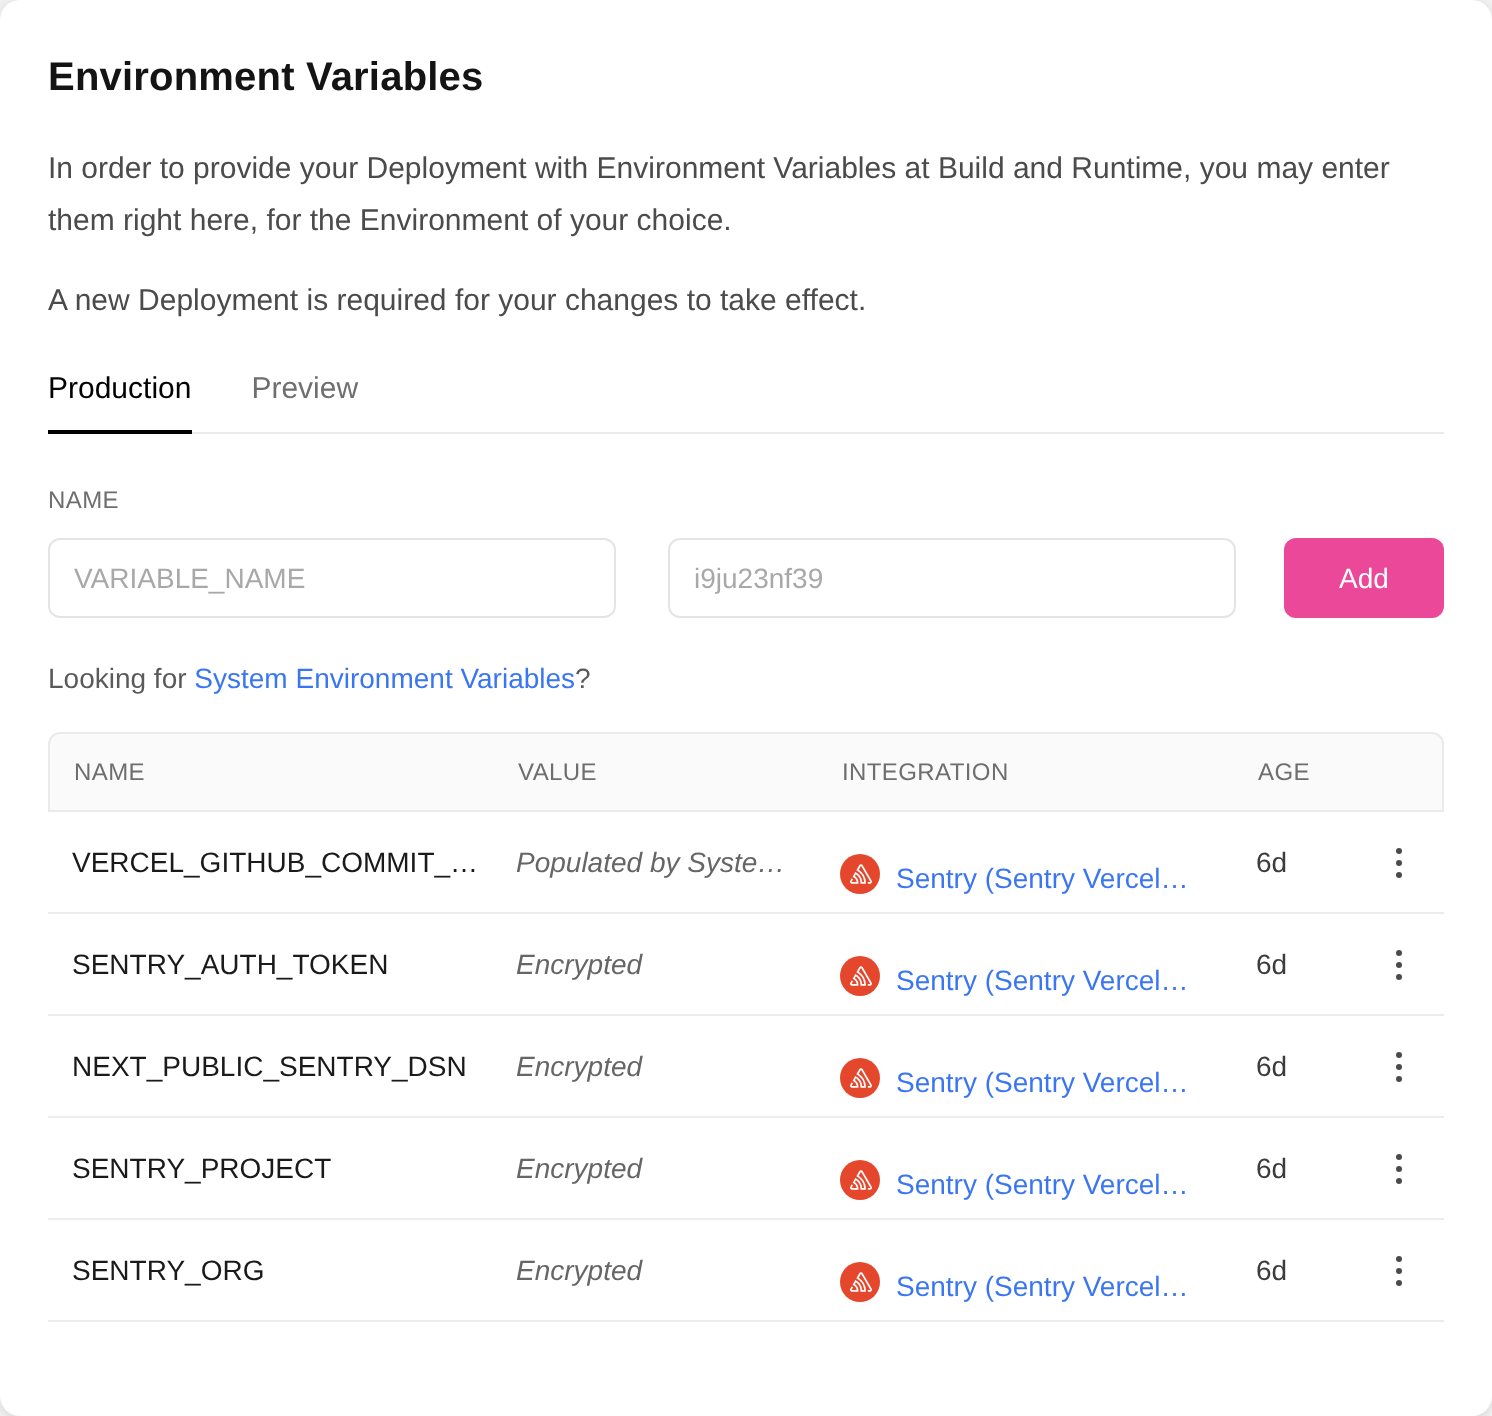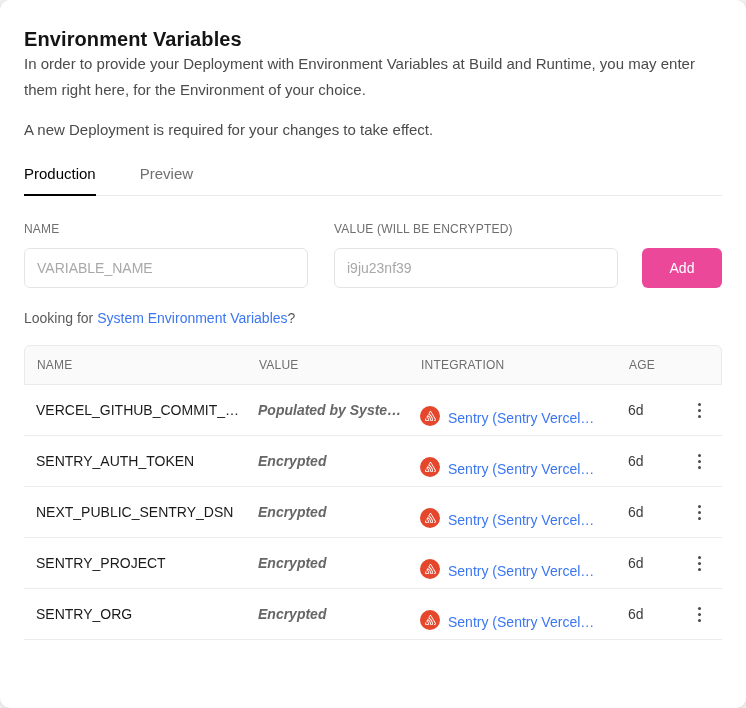--- a/index.html
+++ b/index.html
@@ -3,25 +3,25 @@
 <meta charset="utf-8">
 <style>
   * { box-sizing: border-box; margin: 0; padding: 0; }
   html, body { background: #f0f0f0; font-family: "Liberation Sans", sans-serif; }
   .card {
     width: 746px; height: 708px; margin: 0 auto; background: #fff;
     border-radius: 10px; box-shadow: 0 1px 4px rgba(0,0,0,.10);
     padding: 28px 24px 0 24px; overflow: hidden;
   }
   h1.title { font-size: 20px; font-weight: 700; color: #141414; letter-spacing: .1px; }
-  p.desc { font-size: 15px; line-height: 26px; color: #4b4b4b; max-width: 672px; }
+  p.desc { margin-top: 21px; font-size: 15px; line-height: 26px; color: #4b4b4b; max-width: 672px; }
   p.desc.second { margin-top: 14px; }
 
   
-  .tabs { margin-top: 22px; display: flex; gap: 44px; border-bottom: 1px solid #eaeaea; }
+  .tabs { margin-top: 22px; display: flex; gap: 30px; border-bottom: 1px solid #eaeaea; }
   .tab { font-size: 15px; color: #6f6f6f; padding: 0 0 13px 0; cursor: pointer; position: relative; }
   .tab.active { color: #000; font-weight: 500; }
   .tab.active::after {
     content: ""; position: absolute; left: 0; right: 0; bottom: -1px; height: 2px; background: #000;
   }
 
   
   .form-row { margin-top: 26px; display: flex; align-items: flex-end; }
   .field { display: flex; flex-direction: column; width: 284px; }
   .field + .field { margin-left: 26px; }
@@ -48,21 +48,21 @@
     background: #fafafa; border: 1px solid #eaeaea; border-radius: 6px 6px 0 0;
     height: 40px; align-items: center;
   }
   .th { font-size: 12px; color: #6e6e6e; letter-spacing: .2px; padding: 0 12px; }
   .tr {
     display: grid; grid-template-columns: 222px 162px 208px 60px 46px;
     height: 51px; align-items: center; border-bottom: 1px solid #ececec;
   }
   .td { padding: 0 12px; font-size: 14px; white-space: nowrap; overflow: hidden; }
   .td.name { color: #1a1a1a; }
-  .td.value { color: #666; font-style: italic; font-weight: bold; }
+  .td.value { color: #666; font-style: italic; }
   .td.integration { display: flex; align-items: flex-end; gap: 8px; margin-top: 12px; }
   .sentry-badge {
     flex: 0 0 auto; width: 20px; height: 20px; border-radius: 50%;
     background: #e5472d; display: inline-flex; align-items: center; justify-content: center;
   }
   .int-link { color: #3b76f2; text-decoration: none; cursor: pointer; white-space: nowrap; overflow: hidden; }
   .td.age { color: #3c3c3c; }
   .td.menu { display: flex; justify-content: center; }
   .kebab {
     background: none; border: none; cursor: pointer; display: flex; flex-direction: column;
@@ -84,21 +84,20 @@
     <div class="tab active">Production</div>
     <div class="tab">Preview</div>
   </div>
 
   <div class="form-row">
     <div class="field">
       <label>NAME</label>
       <input type="text" placeholder="VARIABLE_NAME" style="">
     </div>
     <div class="field">
-      <label>VALUE (WILL BE ENCRYPTED)</label>
       <input type="text" placeholder="i9ju23nf39" style="">
     </div>
     <button class="add-btn">Add</button>
   </div>
 
   <p class="syslink"><span>Looking for </span><a>System Environment Variables</a><span>?</span></p>
 
   <div class="table">
     <div class="thead">
       <div class="th">NAME</div>

